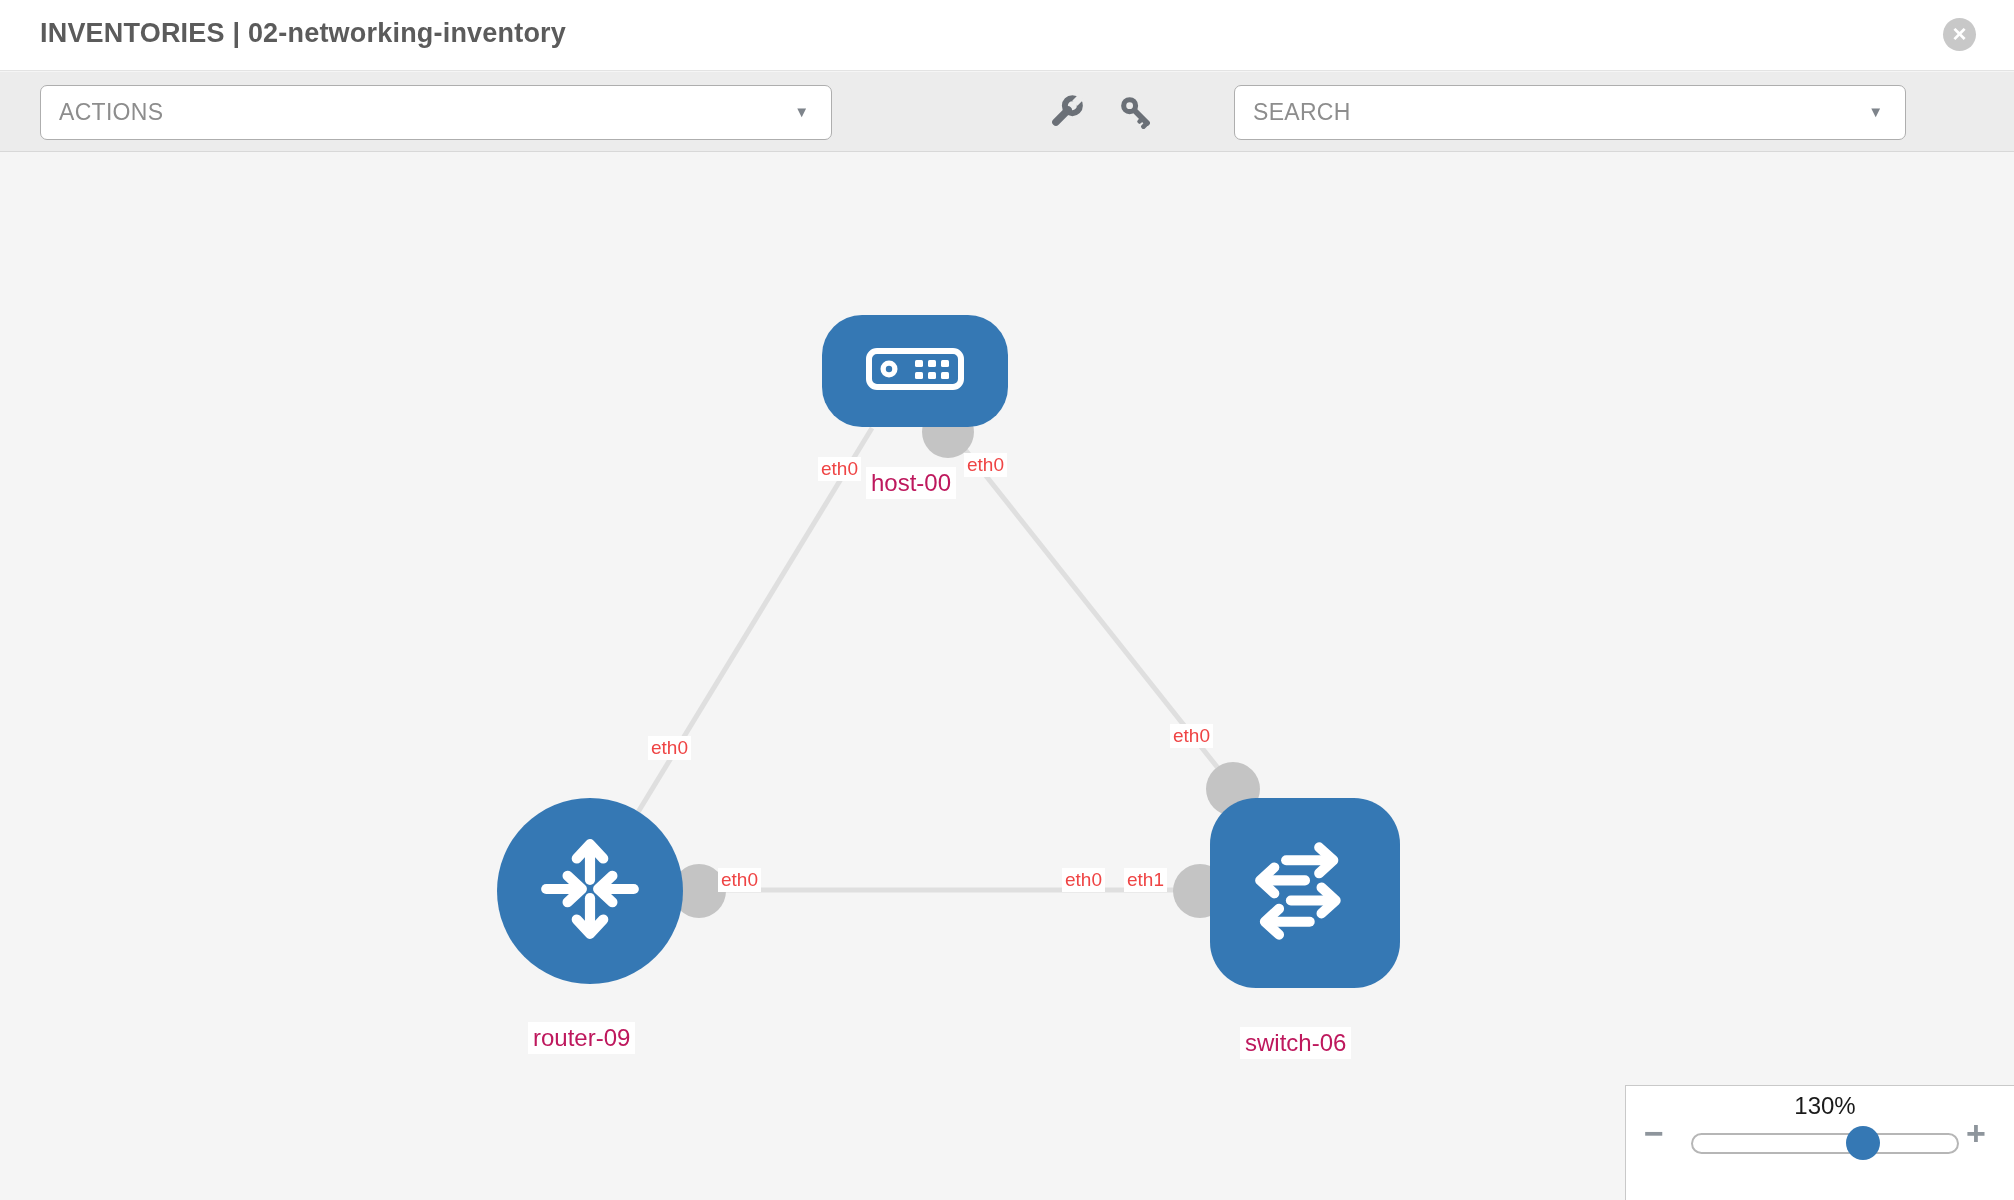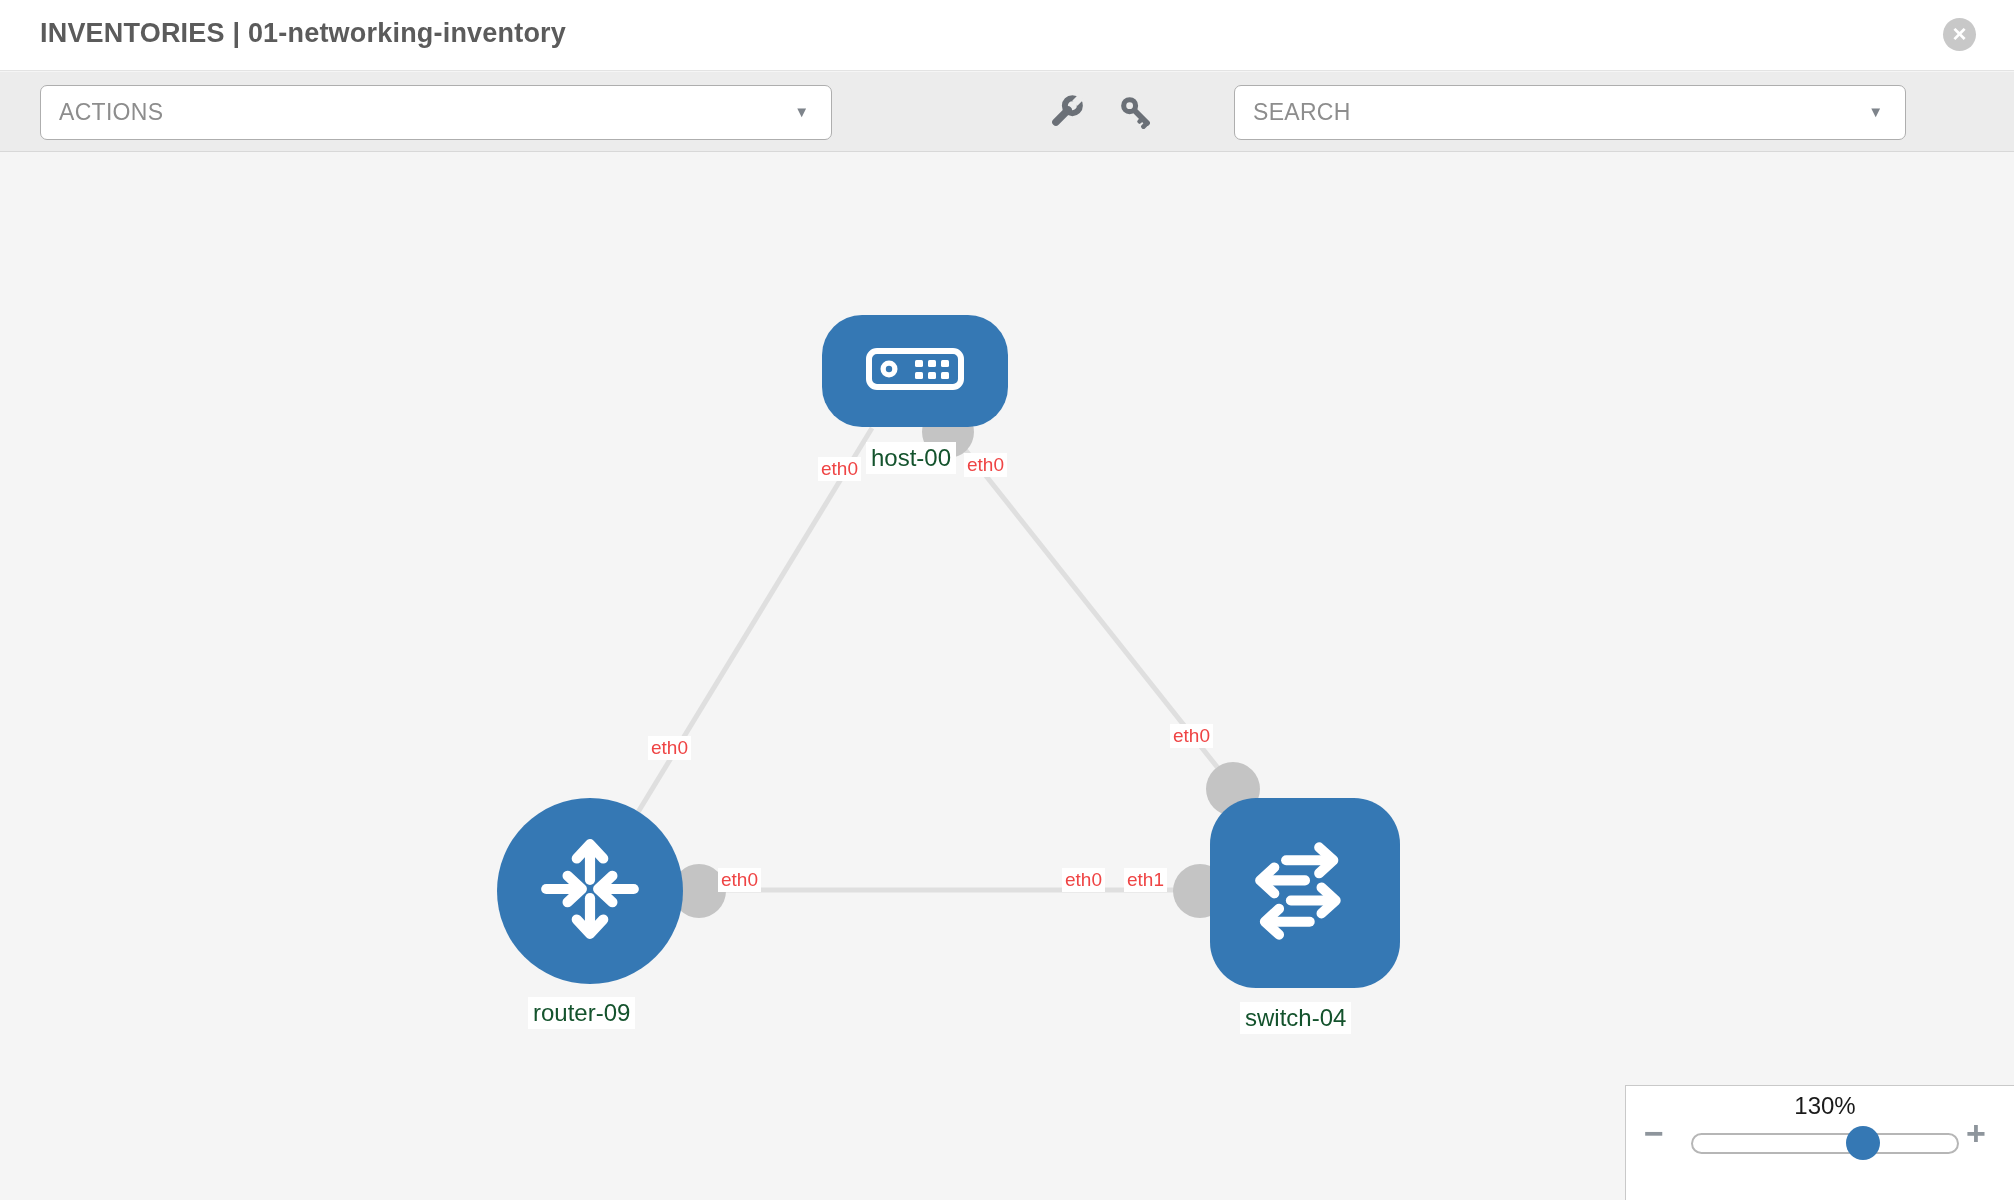--- a/index.html
+++ b/index.html
@@ -36,22 +36,22 @@
   .canvas { position:absolute; left:0; top:152px; width:2014px; height:1048px;
     background:#f5f5f5; }
   .links-layer { position:absolute; left:0; top:0; }
 
   .node { position:absolute; background:#3578b4; display:flex; align-items:center;
     justify-content:center; cursor:pointer; }
   .node-host   { left:822px; top:163px; width:186px; height:112px; border-radius:40px; }
   .node-router { left:497px; top:646px; width:186px; height:186px; border-radius:50%; }
   .node-switch { left:1210px; top:646px; width:190px; height:190px; border-radius:46px; }
 
-  .node-label { position:absolute; background:#ffffff; color:#14532d; font-size:24px;
-    padding:2px 5px; white-space:nowrap; z-index:2; }
+  .node-label { position:absolute; background:#ffffff; color:#be185d; font-size:24px;
+    padding:2px 5px; white-space:nowrap; z-index:2;margin-top:25px; }
   .lbl-host   { left:866px; top:290px; }
   .lbl-router { left:528px; top:845px; }
   .lbl-switch { left:1240px; top:850px; }
 
   .if-label { position:absolute; background:#ffffff; color:#ef4444; font-size:19px;
     padding:1px 3px; white-space:nowrap; z-index:1; }
   .if-a-host   { left:818px; top:305px; }
   .if-a-router { left:648px; top:584px; }
   .if-b-host   { left:964px; top:301px; }
   .if-b-switch { left:1170px; top:572px; }
@@ -72,21 +72,21 @@
     background:#ffffff; border:2px solid #b6b6b6; border-radius:12px; cursor:pointer; }
   .zoom-handle { position:absolute; left:220px; top:40px; width:34px; height:34px;
     border-radius:50%; background:#3578b4; cursor:grab; }
 </style>
 </head>
 <body>
 
 <div class="app">
 
   <div class="header">
-    <div class="title">INVENTORIES | 01-networking-inventory</div>
+    <div class="title">INVENTORIES | 02-networking-inventory</div>
     <div class="close-btn">
       <span>×</span>
     </div>
   </div>
 
   <div class="toolbar">
     <div class="select-box actions-box">
       <span class="sel-label">ACTIONS</span>
       <span class="caret">▼</span>
     </div>
@@ -179,21 +179,21 @@
             <polyline points="64,47 76,58 64,69"></polyline>
             <line x1="20" y1="76" x2="54" y2="76"></line>
             <polyline points="28,65 16,76 28,87"></polyline>
           </g>
         </svg>
       </span>
     </div>
 
     <div class="node-label lbl-host">host-00</div>
     <div class="node-label lbl-router">router-09</div>
-    <div class="node-label lbl-switch">switch-04</div>
+    <div class="node-label lbl-switch">switch-06</div>
 
     <div class="if-label if-a-host">eth0</div>
     <div class="if-label if-a-router">eth0</div>
     <div class="if-label if-b-host">eth0</div>
     <div class="if-label if-b-switch">eth0</div>
     <div class="if-label if-c-router">eth0</div>
     <div class="if-label if-c-hidden">eth0</div>
     <div class="if-label if-c-switch">eth1</div>
 
     <div class="zoom-panel">

